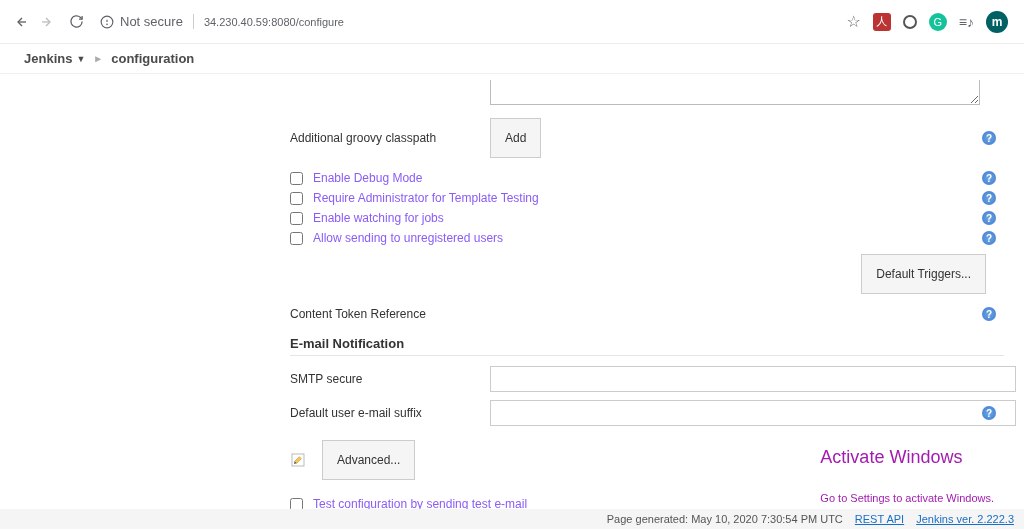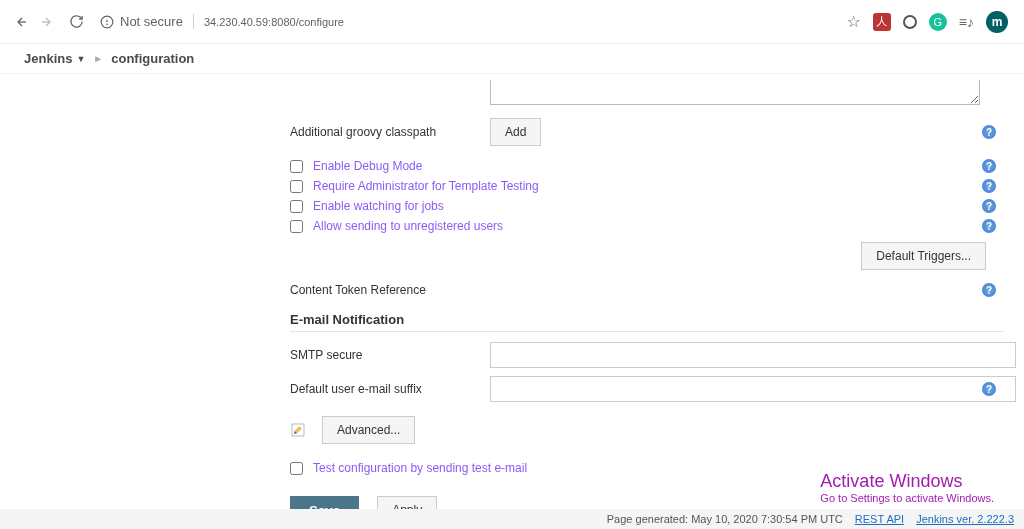--- a/index.html
+++ b/index.html
@@ -20,41 +20,41 @@
 
   .content { padding: 0 0 70px 290px; position: relative; }
 
   .row { display: flex; align-items: center; min-height: 28px; padding: 2px 0; }
   .label { width: 200px; font-size: 12px; color: #333; }
   .field { flex: 1; max-width: 490px; }
   .help-anchor { position: absolute; right: 28px; }
 
   .textarea-partial { width: 490px; height: 25px; border: 1px solid #bbb; border-top: none; margin-left: 200px; margin-top: 6px; resize: both; font-family: inherit; }
 
-  .btn { background: #f5f5f5; border: 1px solid #ccc; padding: 6px 14px; font-size: 12px; cursor: pointer; color: #333; }
+  .btn { background: #f5f5f5; border: 1px solid #ccc; padding: 12px 14px; font-size: 12px; cursor: pointer; color: #333; }
   .btn-primary { background: #4b758b; border: 1px solid #4b758b; color: #fff; padding: 0 18px; font-weight: bold; }
 
   .cb-row { display: flex; align-items: center; padding: 3px 0; position: relative; }
   .cb-row input[type=checkbox] { margin: 0 10px 0 0; }
   .cb-label { font-size: 12px; color: #8b5cf6; }
 
   .section-header { font-size: 13px; font-weight: bold; color: #333; padding: 8px 0 4px 0; border-bottom: 1px solid #e5e5e5; margin-bottom: 6px; margin-right: 20px; }
 
   .text-input { width: 100%; height: 26px; border: 1px solid #ccc; padding: 2px 6px; font-size: 12px; }
 
   .right-btn-row { display: flex; justify-content: flex-end; margin-right: 38px; padding: 6px 0; }
   .adv-row { display: flex; justify-content: flex-start; align-items: center; margin-right: 38px; padding: 10px 0; gap: 16px; }
 
   .edit-icon-svg { width: 16px; height: 16px; }
 
   .bottom-buttons { padding: 18px 0; display: flex; gap: 18px; }
 
   .watermark { position: fixed; right: 30px; bottom: 25px; text-align: left; color: #a21caf; }
   .watermark .title { font-size: 18px; }
-  .watermark .sub { font-size: 11px; }
+  .watermark .sub { font-size: 11px; margin-top: 24px; }
 
   .footer { position: fixed; bottom: 0; left: 0; right: 0; height: 20px; background: #f5f5f5; display: flex; justify-content: flex-end; align-items: center; padding: 0 10px; font-size: 11px; color: #555; gap: 12px; }
   .footer a { color: #1a6fc4; text-decoration: underline; cursor: pointer; }
 
   .help-icon { width: 14px; height: 14px; border-radius: 50%; background: radial-gradient(#6fa8dc,#3c78d8); color: #fff; font-size: 10px; display: flex; align-items: center; justify-content: center; font-weight: bold; cursor: pointer; }
 
   .field-wide { flex: 1; max-width: 700px; margin-right: 8px; }
   .form-row-wide { display: flex; align-items: center; padding: 4px 0; position: relative; }
   .form-row-wide .label { width: 200px; }
 </style>

